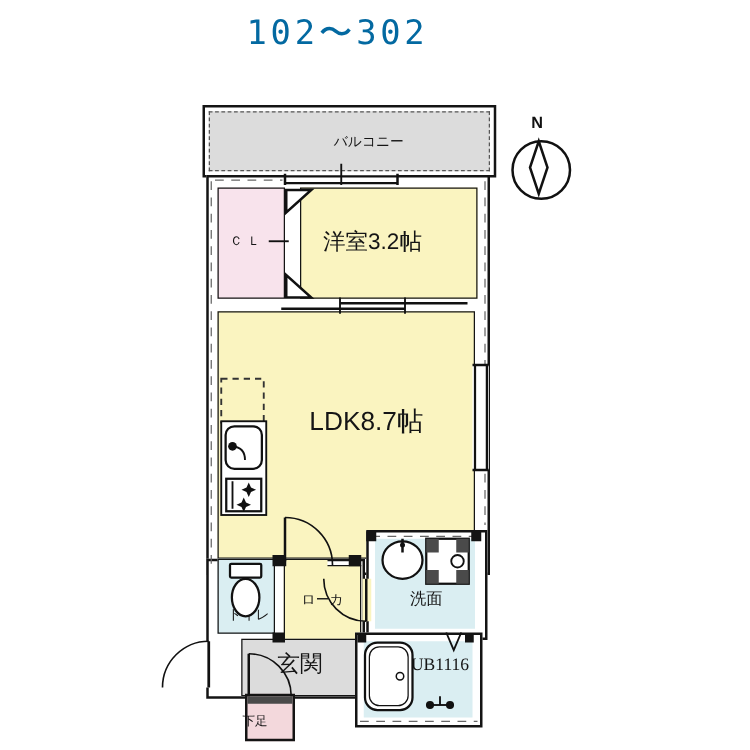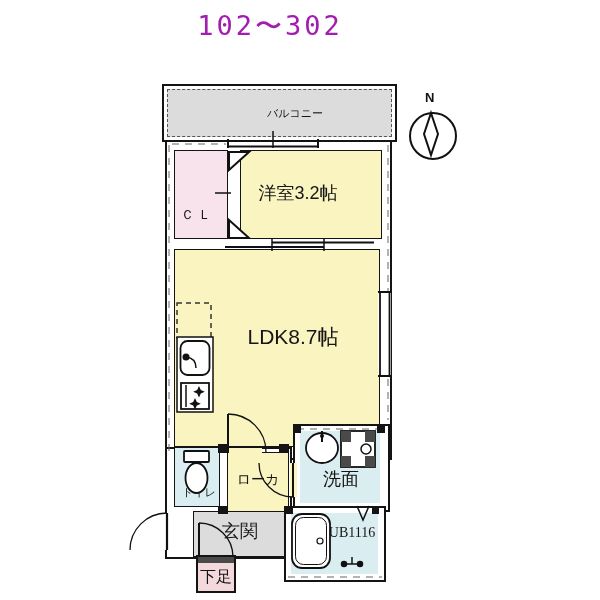--- a/index.html
+++ b/index.html
@@ -6,21 +6,21 @@
   body{
     width:600px;height:600px;position:relative;background:#ffffff;
     font-family:"Liberation Sans","DejaVu Sans",sans-serif;color:#111;
     overflow:hidden;
   }
   .abs{position:absolute;}
   
   .title{
     left:0;right:60px;top:8px;text-align:center;
     font-family:"DejaVu Sans Mono",monospace;
-    font-size:27px;letter-spacing:3px;color:#a21caf;
+    font-size:27px;letter-spacing:3px;color:#0369a1;
   }
   
   .block{background:#fff;border:2.5px solid #141414;box-sizing:border-box;}
   .room{box-sizing:border-box;border:1.5px solid #141414;}
   .room-label{
     position:absolute;transform:translate(-50%,-50%);
     white-space:nowrap;color:#151515;
   }
   .balcony-inner{
     position:absolute;left:3px;top:3px;right:3px;bottom:3px;
@@ -42,47 +42,47 @@
 <div class="abs compass-circle" style="left:409px;top:112px;width:44px;height:44px;"></div>
 
 <div class="abs block" style="left:162px;top:84px;width:235px;height:58px;border-width:2px;">
   <div class="balcony-inner"></div>
 </div>
 <div class="room-label" style="left:295px;top:113px;font-size:11px;">バルコニー</div>
 
 <div class="abs block" style="left:165px;top:140px;width:227px;height:320px;"></div>
 
 <div class="abs room" style="left:174px;top:150px;width:54px;height:89px;background:#f8e3ec;"></div>
-<div class="room-label" style="left:198px;top:193px;font-size:13px;letter-spacing:4px;margin-top:22px;">ＣＬ</div>
+<div class="room-label" style="left:198px;top:193px;font-size:10px;letter-spacing:4px;">ＣＬ</div>
 
 <div class="abs room" style="left:240px;top:150px;width:142px;height:89px;background:#faf4c0;"></div>
 <div class="room-label" style="left:298px;top:193px;font-size:18px;">洋室3.2帖</div>
 
 <div class="abs room" style="left:174px;top:249px;width:206px;height:198px;background:#faf4c0;"></div>
 <div class="room-label" style="left:293px;top:337px;font-size:21px;">LDK8.7帖</div>
 
 <div class="abs block" style="left:165px;top:447px;width:127px;height:112px;"></div>
 
 <div class="abs room" style="left:174px;top:447px;width:46px;height:60px;background:#daeef2;"></div>
 <div class="room-label" style="left:199px;top:492px;font-size:11px;">トイレ</div>
 
 <div class="abs room" style="left:227px;top:452px;width:62px;height:64px;background:#faf4c0;"></div>
-<div class="room-label" style="left:258px;top:480px;font-size:14px;">ローカ</div>
+<div class="room-label" style="left:258px;top:480px;font-size:11px;">ローカ</div>
 
 <div class="abs room" style="left:193px;top:511px;width:94px;height:46px;background:#dcdcdc;"></div>
 <div class="room-label" style="left:240px;top:531px;font-size:18px;">玄関</div>
 
 <div class="abs room" style="left:196px;top:555px;width:40px;height:38px;background:#f3d8dc;border-width:2px;">
   <div class="shoe-top"></div>
 </div>
-<div class="room-label" style="left:216px;top:577px;font-size:16px;">下足</div>
+<div class="room-label" style="left:204px;top:577px;font-size:10px;">下足</div>
 
 <div class="abs block" style="left:293px;top:424px;width:97px;height:88px;"></div>
 <div class="abs room" style="left:300px;top:431px;width:80px;height:72px;background:#daeef2;border:none;"></div>
-<div class="room-label" style="left:341px;top:479px;font-size:18px;">洗面</div>
+<div class="room-label" style="left:341px;top:479px;font-size:13px;">洗面</div>
 
 <div class="abs block" style="left:284px;top:506px;width:102px;height:76px;"></div>
 <div class="abs room" style="left:291px;top:513px;width:87px;height:61px;background:#daeef2;border:none;"></div>
 <div class="room-label" style="left:352px;top:533px;font-size:14px;font-family:Liberation Serif, serif;">UB1116</div>
 
 <svg class="overlay" width="600" height="600" viewBox="0 0 600 600">
 
   <polygon points="431,113 438,134 431,155 424,134" fill="#fff" stroke="#111" stroke-width="2"></polygon>
 
   <g stroke="#666" stroke-width="1" stroke-dasharray="7,6">

